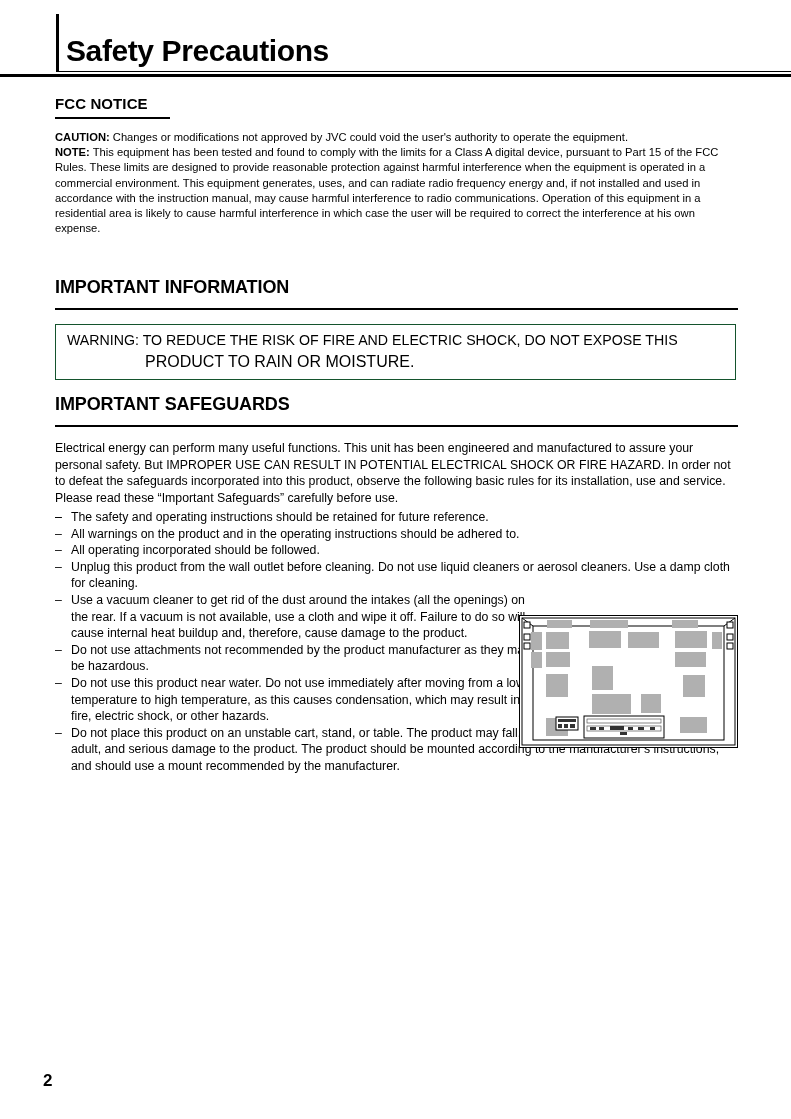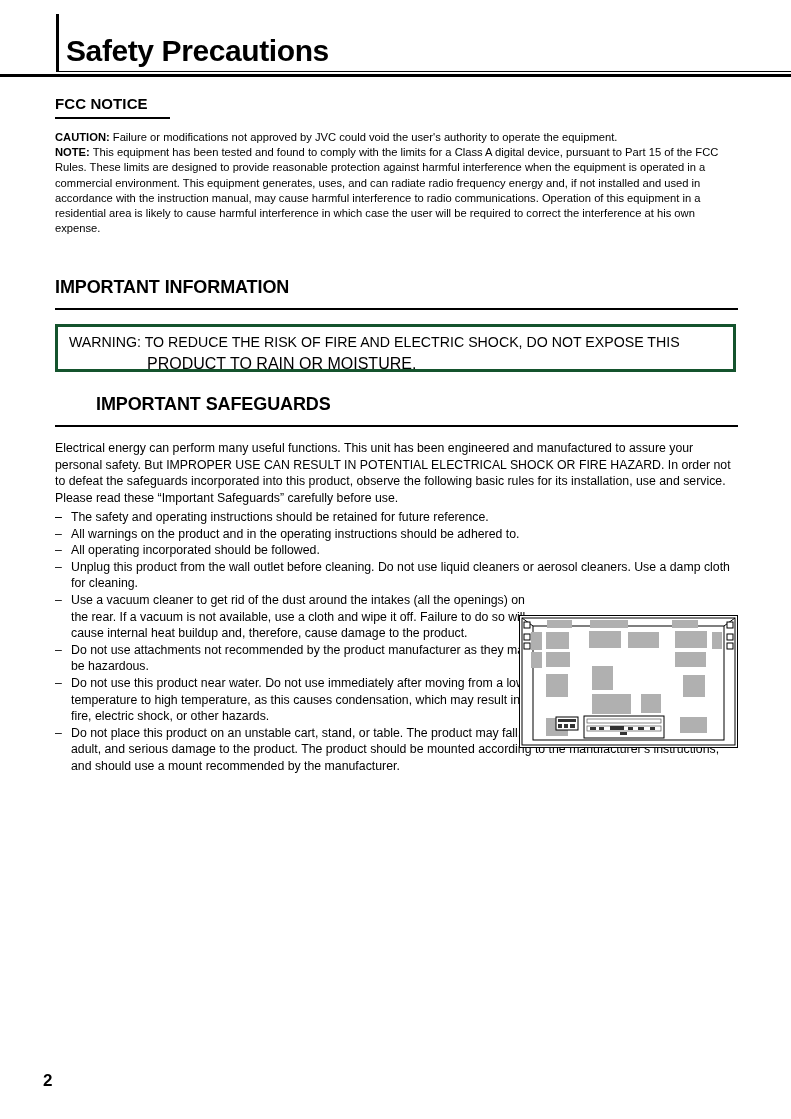--- a/index.html
+++ b/index.html
@@ -102,31 +102,31 @@
     position: absolute;
     left: 55px;
     width: 683px;
     height: 2px;
     background: #000;
   }
 
   #sec-info-head { top: 278px; }
   #sec-info-rule { top: 308px; }
 
-  #sec-safe-head { top: 395px; margin-left: 41px; }
+  #sec-safe-head { top: 395px; }
   #sec-safe-rule { top: 425px; }
 
   
   .warning-box {
     position: absolute;
     left: 55px;
     top: 324px;
     width: 681px;
-    height: 48px;
-    border: 3px solid #14532d;
+    height: 56px;
+    border: 1px solid #14532d;
     box-sizing: border-box;
   }
   .warning-line1 {
     position: absolute;
     left: 11px;
     top: 7px;
     font-size: 14.2px;
     line-height: 1.2;
     white-space: nowrap;
   }
@@ -201,21 +201,21 @@
   <div class="title-vrule"></div>
   <div class="page-title">Safety Precautions</div>
   <div class="title-rule-thin"></div>
   <div class="title-rule-thick"></div>
 </div>
 
 <div class="fcc-head">FCC NOTICE</div>
 <div class="fcc-underline"></div>
 <div class="fcc-body">
   <span>
-    <b>CAUTION:</b><span> Failure or modifications not approved by JVC could void the user's authority to operate the equipment.</span>
+    <b>CAUTION:</b><span> Changes or modifications not approved by JVC could void the user's authority to operate the equipment.</span>
   </span><br>
   <span>
     <b>NOTE:</b><span> This equipment has been tested and found to comply with the limits for a Class A digital device, pursuant to Part 15 of the FCC Rules. These limits are designed to provide reasonable protection against harmful interference when the equipment is operated in a commercial environment. This equipment generates, uses, and can radiate radio frequency energy and, if not installed and used in accordance with the instruction manual, may cause harmful interference to radio communications. Operation of this equipment in a residential area is likely to cause harmful interference in which case the user will be required to correct the interference at his own expense.</span>
   </span>
 </div>
 
 <div class="sec-head" id="sec-info-head">IMPORTANT INFORMATION</div>
 <div class="sec-rule" id="sec-info-rule"></div>
 
 <div class="warning-box">

